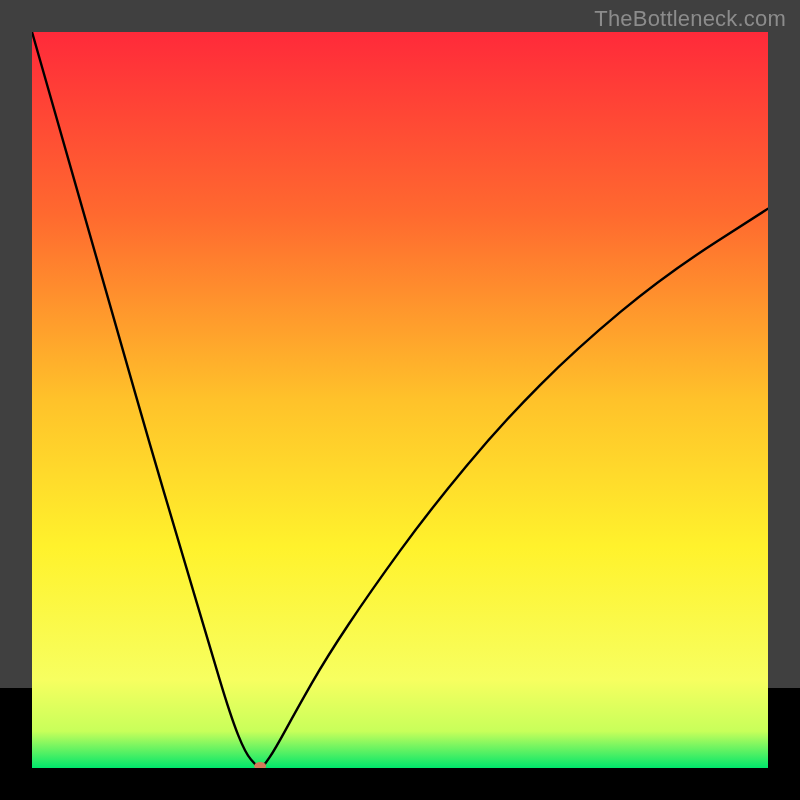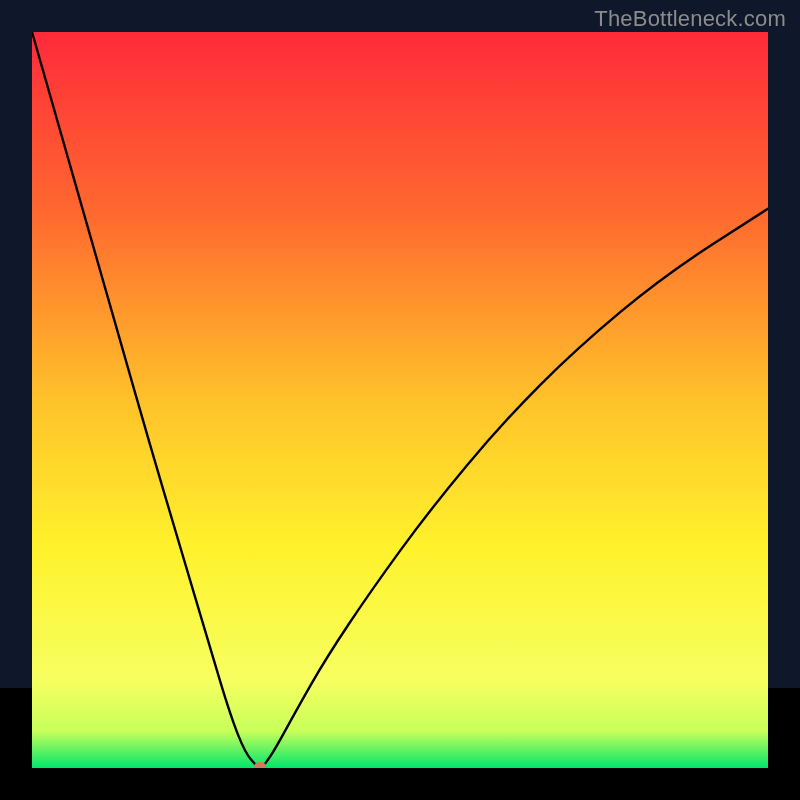--- a/index.html
+++ b/index.html
@@ -9,21 +9,21 @@
     height: 800px;
     background: #000;
     overflow: hidden;
   }
   .frame {
     position: absolute;
     left: 0;
     top: 0;
     width: 800px;
     height: 688px;
-    background: #0f172a;
+    background: #404040;
   }
   .plot {
     position: absolute;
     left: 32px;
     top: 32px;
     width: 736px;
     height: 736px;
     overflow: hidden;
   }
   .watermark {

